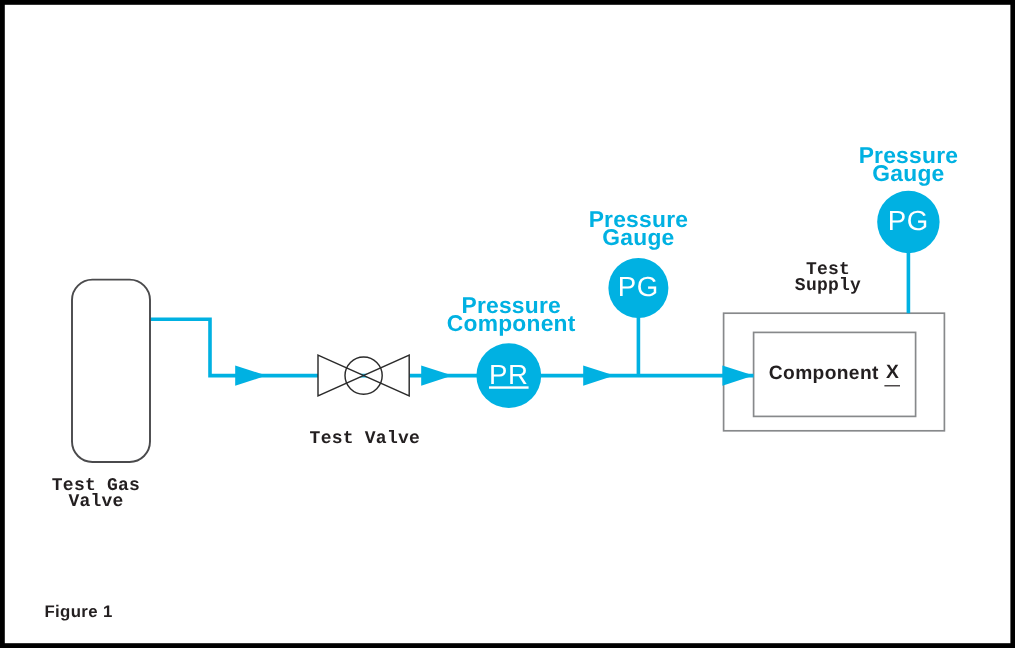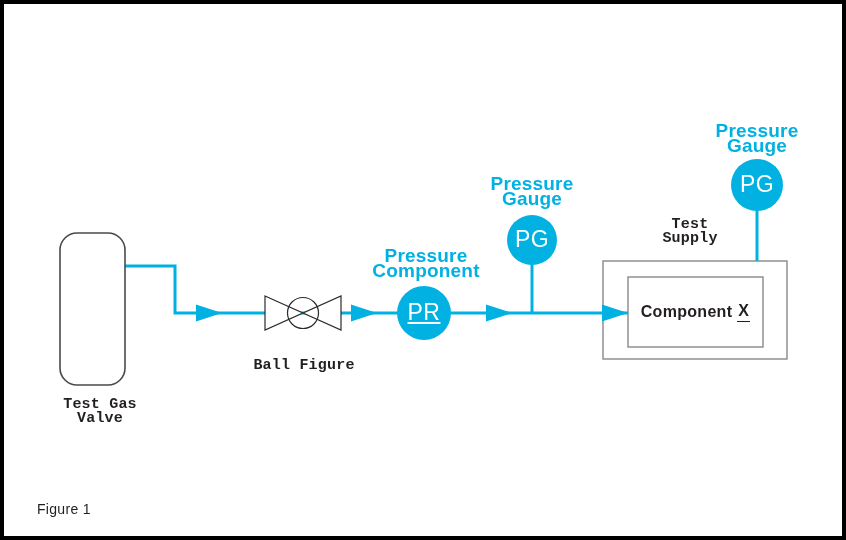--- a/index.html
+++ b/index.html
@@ -93,21 +93,21 @@
   .component-box .designator {
     margin-left: 5px;
     border-bottom: 1.6px solid var(--ink);
     padding: 0 1px 1px 1px;
   }
   .caption {
     position: absolute;
     left: 37px; top: 501px;
     color: var(--ink);
     font-size: 14px;
-    font-weight: 400;
+    font-weight: 700;
     letter-spacing: 0.3px;
     z-index: 5;
   }
 </style>
 </head>
 <body>
 
 <div id="canvas">
 
   <svg class="diagram" viewBox="0 0 846 540">
@@ -132,26 +132,26 @@
 
     <circle class="gauge-circle" cx="424" cy="313" r="27"></circle>
     <circle class="gauge-circle" cx="532" cy="240" r="25"></circle>
     <circle class="gauge-circle" cx="757" cy="185" r="26"></circle>
   </svg>
 
   <div class="sym" style="left:424px; top:313px;text-decoration:underline;">PR</div>
   <div class="sym" style="left:532px; top:240px;">PG</div>
   <div class="sym" style="left:757px; top:185px;">PG</div>
 
-  <div class="lbl dark" style="left:100px; top:398px;">
+  <div class="lbl dark" style="left:80px; top:398px;">
     <div>Test Gas</div>
     <div>Valve</div>
   </div>
 
-  <div class="lbl dark" style="left:304px; top:359px;">Ball Figure</div>
+  <div class="lbl dark" style="left:304px; top:359px;">Test Valve</div>
 
   <div class="lbl dark" style="left:690px; top:218px;">
     <div>Test</div>
     <div>Supply</div>
   </div>
 
   <div class="lbl cyan" style="left:426px; top:249px;">
     <div>Pressure</div>
     <div>Component</div>
   </div>

